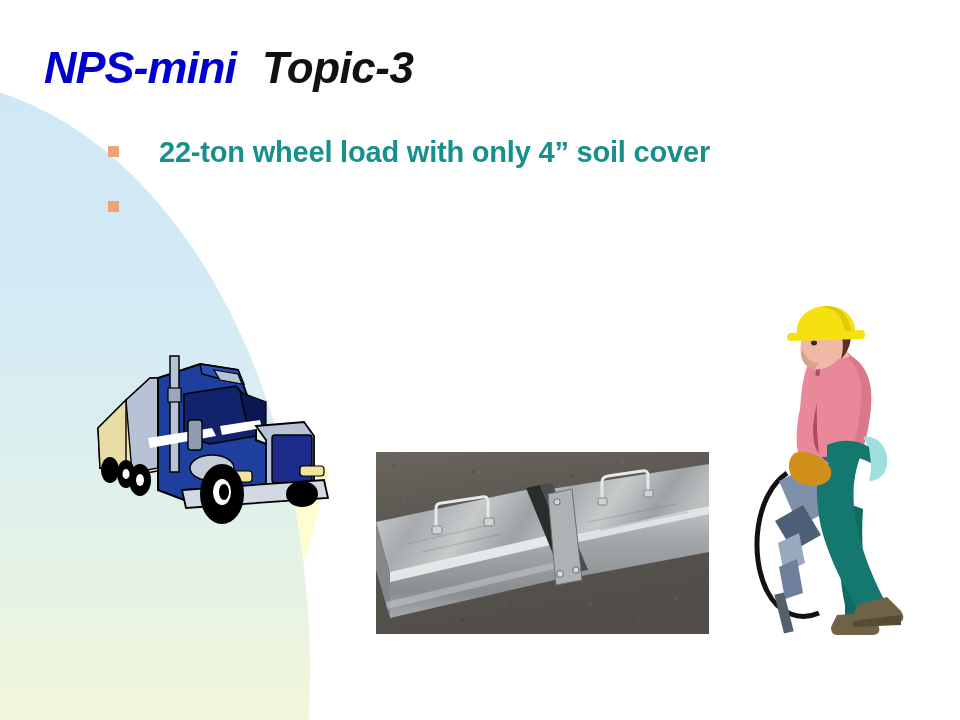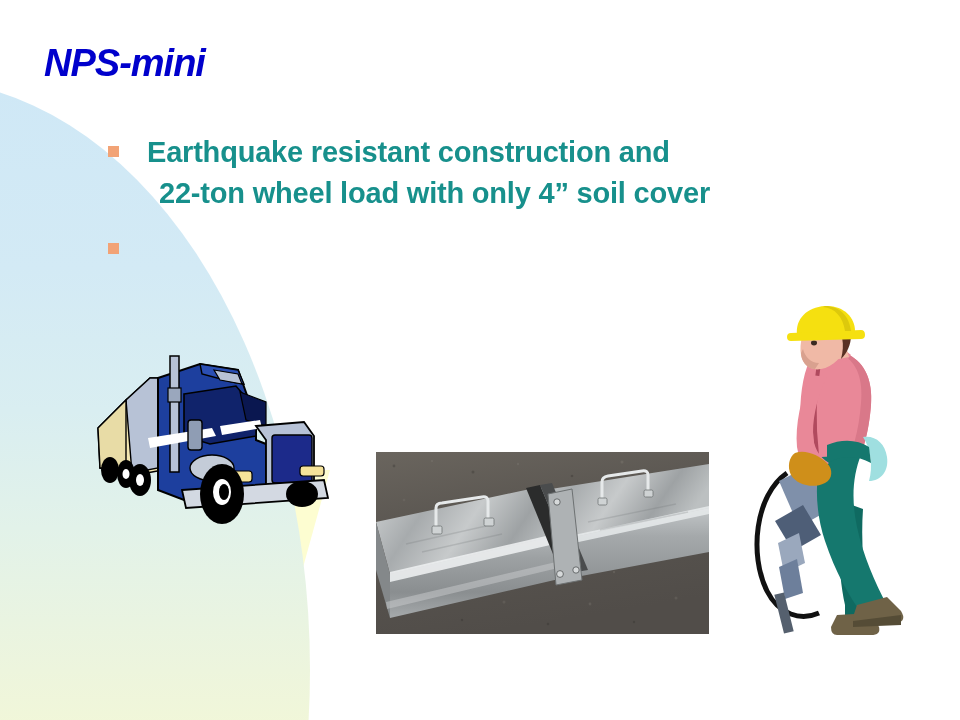--- a/index.html
+++ b/index.html
@@ -54,21 +54,21 @@
   
   .title-row {
     position: absolute;
     left: 44px;
     top: 42px;
     display: flex;
     align-items: baseline;
     white-space: nowrap;
   }
   .title-main {
-    font-size: 38px;
+    font-size: 45px;
     font-weight: bold;
     font-style: italic;
     color: #0000cc;
     letter-spacing: -1px;
     text-shadow: 1px 1px 0 rgba(255,255,255,0.9);
   }
   .title-sub {
     font-size: 44px;
     font-weight: bold;
     font-style: italic;
@@ -130,28 +130,28 @@
 
 <div id="slide">
 
   <div class="bg-layer">
     <div class="bg-wedge"></div>
     <div class="bg-blob"></div>
   </div>
 
   <div class="title-row">
     <span class="title-main">NPS-mini</span>
+    <span class="title-sub">Topic-3</span>
   </div>
 
   <div class="body-block">
 
     <div class="bullet-row">
       <span class="bullet-marker"></span>
       <div class="bullet-text">
-        <span class="ln">Earthquake resistant construction and</span>
         <span class="ln indent">22-ton wheel load with only 4” soil cover</span>
       </div>
     </div>
 
     <div class="bullet-row">
       <span class="bullet-marker"></span>
     </div>
 
   </div>
 

